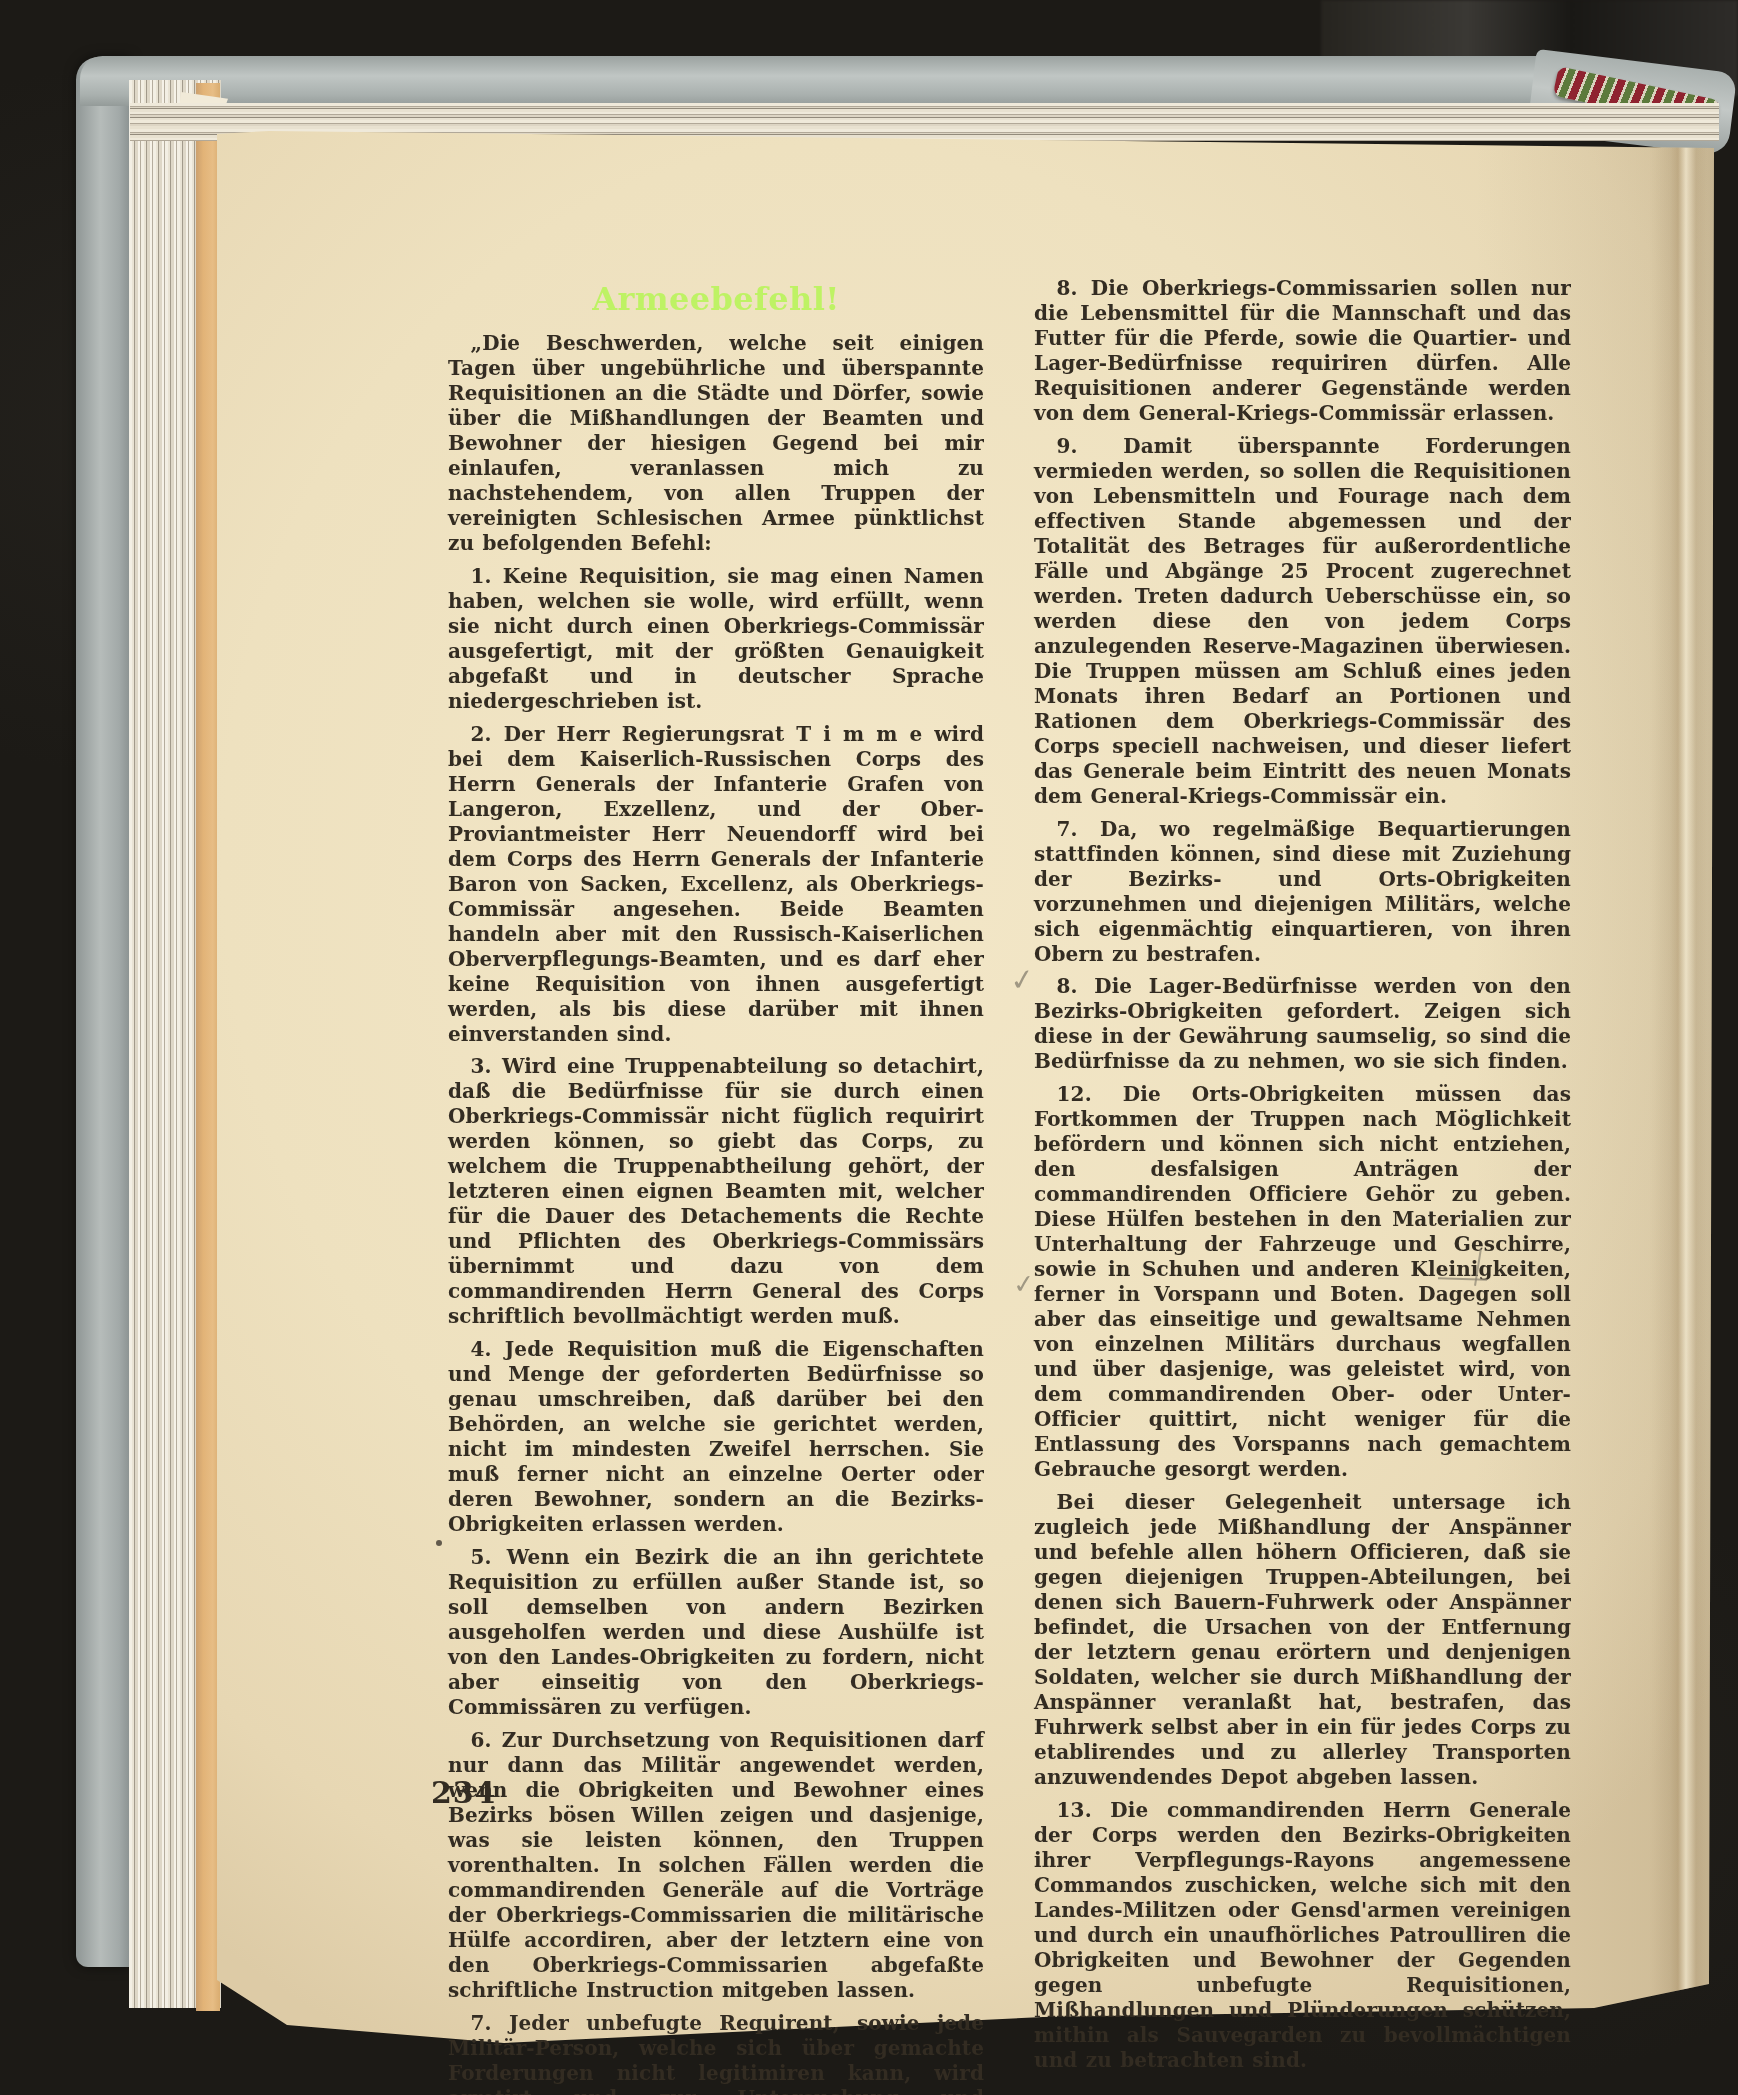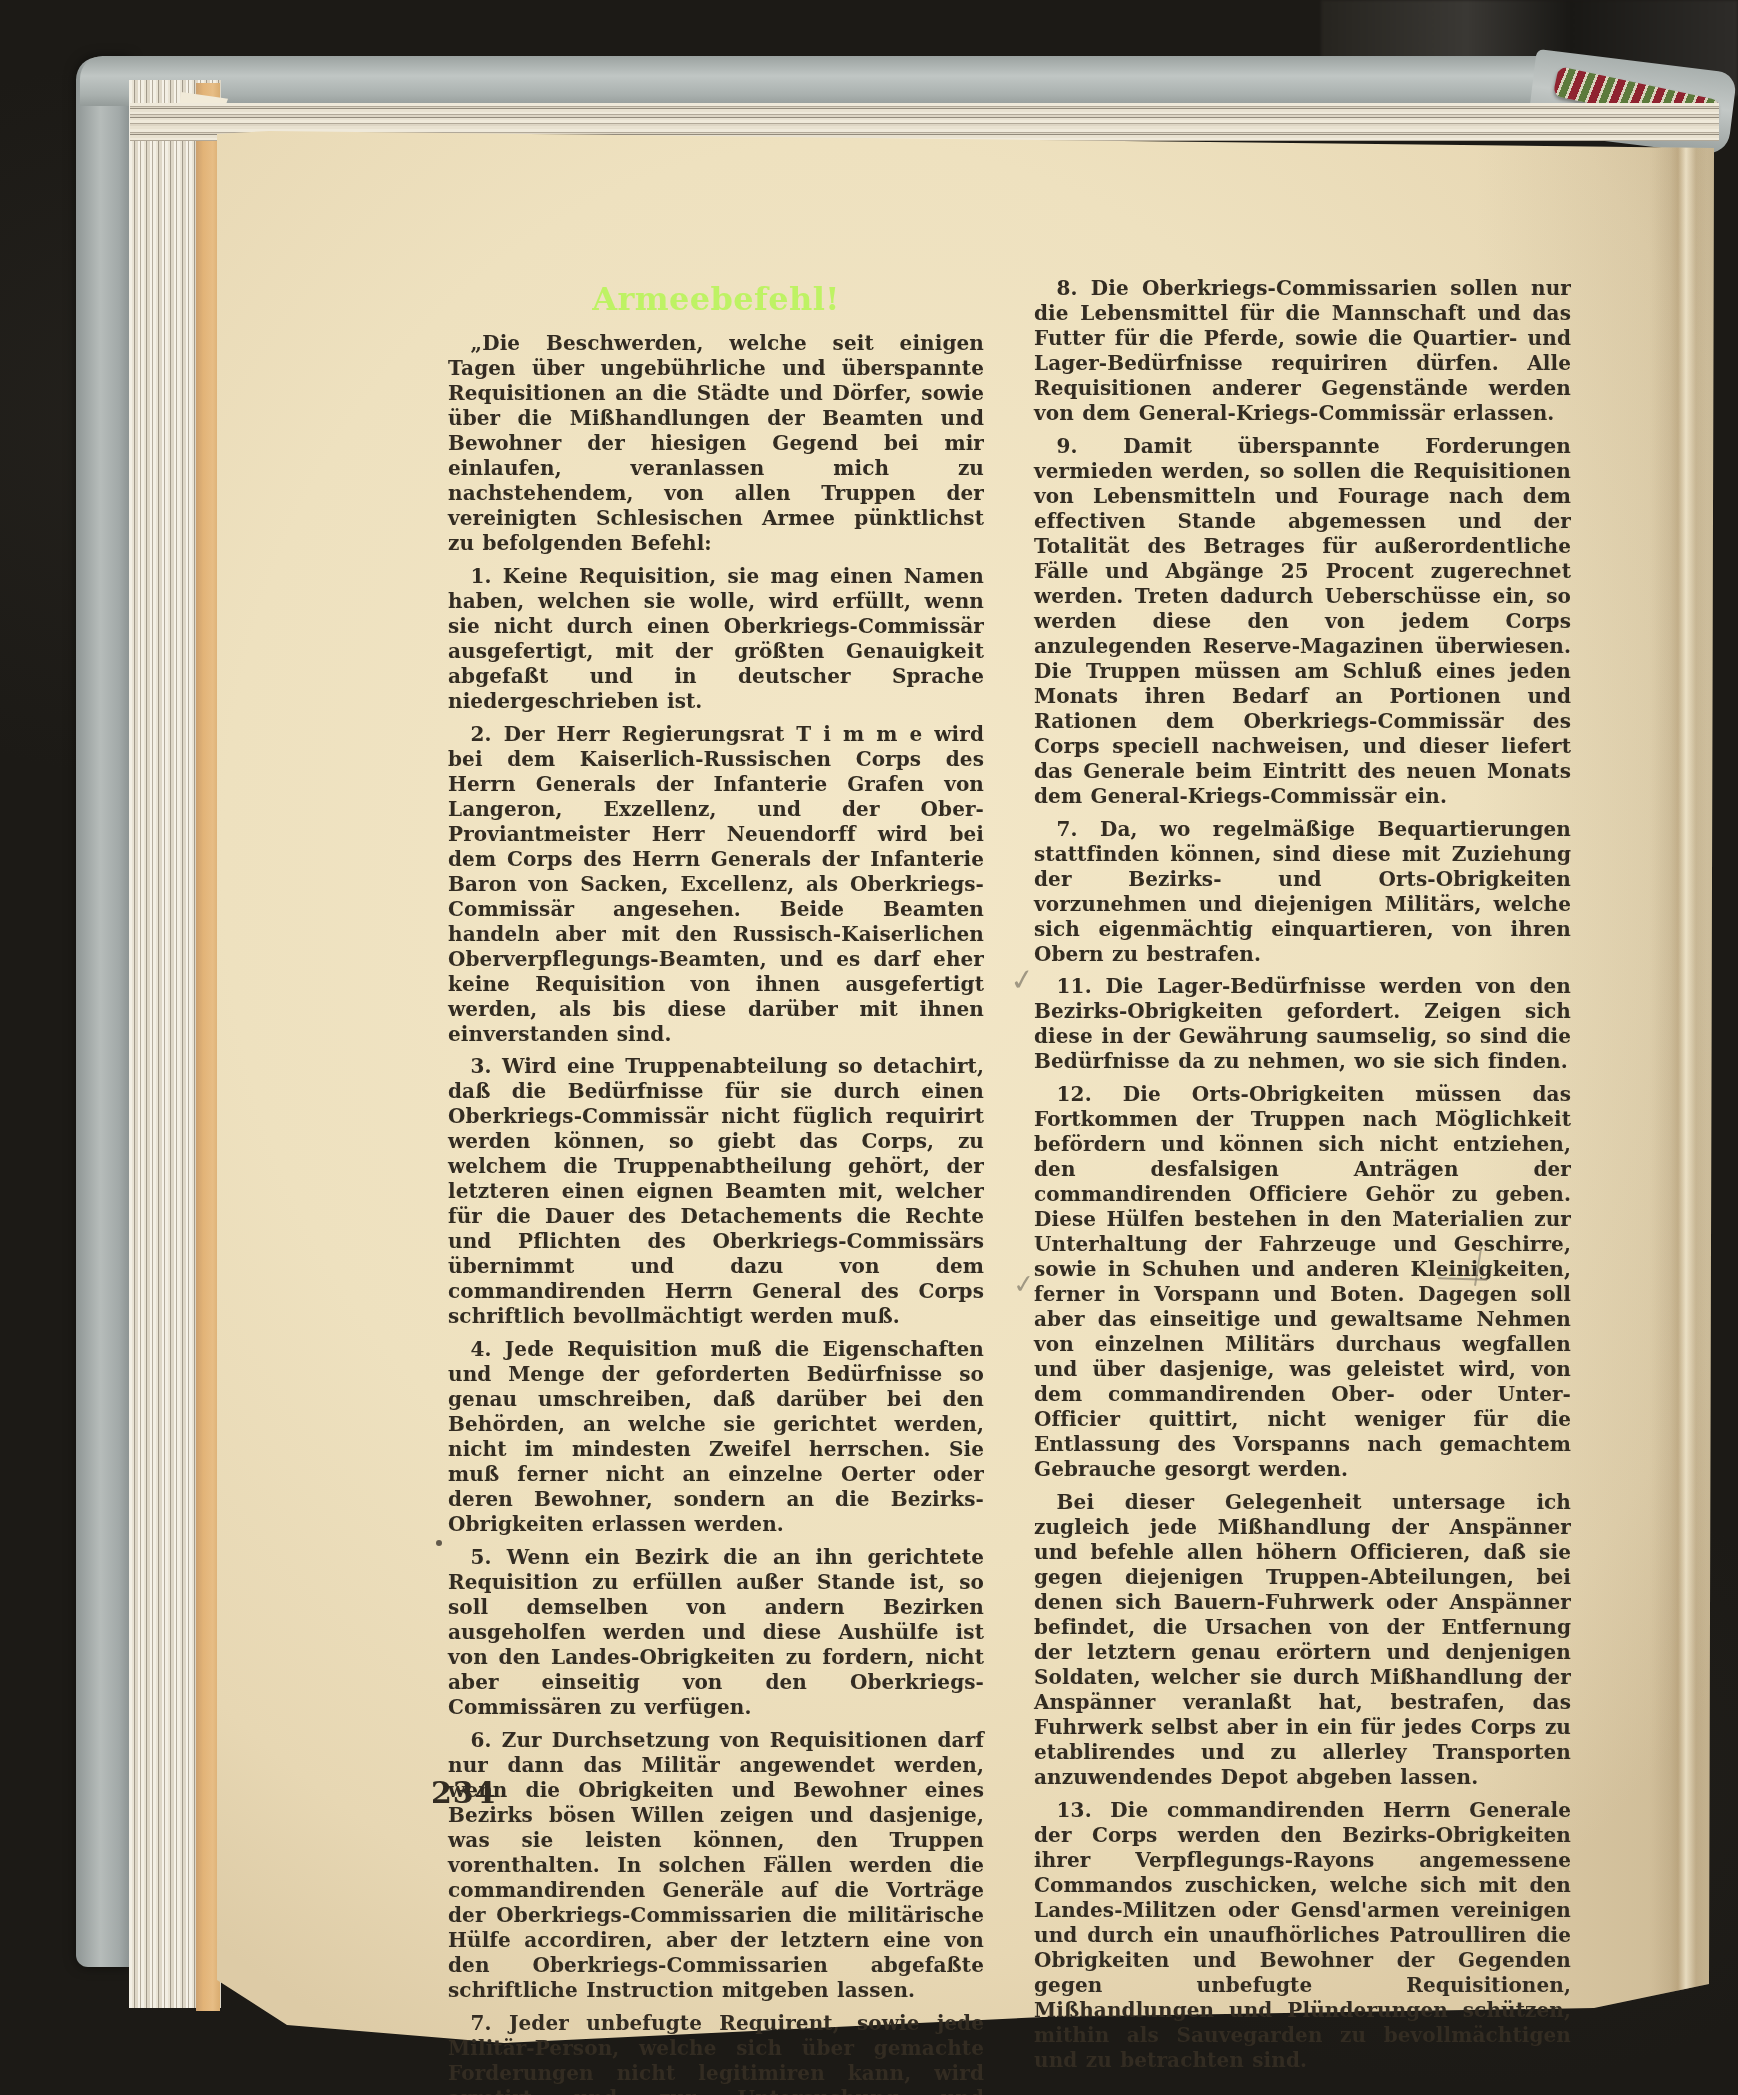--- a/index.html
+++ b/index.html
@@ -151,21 +151,21 @@
   <p>4. Jede Requisition muß die Eigenschaften und Menge der geforderten Bedürfnisse so genau umschreiben, daß darüber bei den Behörden, an welche sie gerichtet werden, nicht im mindesten Zweifel herrschen. Sie muß ferner nicht an einzelne Oerter oder deren Bewohner, sondern an die Bezirks-Obrigkeiten erlassen werden.</p>
   <p>5. Wenn ein Bezirk die an ihn gerichtete Requisition zu erfüllen außer Stande ist, so soll demselben von andern Bezirken ausgeholfen werden und diese Aushülfe ist von den Landes-Obrigkeiten zu fordern, nicht aber einseitig von den Oberkriegs-Commissären zu verfügen.</p>
   <p>6. Zur Durchsetzung von Requisitionen darf nur dann das Militär angewendet werden, wenn die Obrigkeiten und Bewohner eines Bezirks bösen Willen zeigen und dasjenige, was sie leisten können, den Truppen vorenthalten. In solchen Fällen werden die commandirenden Generäle auf die Vorträge der Oberkriegs-Commissarien die militärische Hülfe accordiren, aber der letztern eine von den Oberkriegs-Commissarien abgefaßte schriftliche Instruction mitgeben lassen.</p>
   <p>7. Jeder unbefugte Requirent, sowie jede Militär-Person, welche sich über gemachte Forderungen nicht legitimiren kann, wird arretirt und zur Untersuchung und Bestrafung in mein Hauptquartier geführt.</p>
 </div>
 
 <div class="column col-right">
   <p>8. Die Oberkriegs-Commissarien sollen nur die Lebensmittel für die Mannschaft und das Futter für die Pferde, sowie die Quartier- und Lager-Bedürfnisse requiriren dürfen. Alle Requisitionen anderer Gegenstände werden von dem General-Kriegs-Commissär erlassen.</p>
   <p>9. Damit überspannte Forderungen vermieden werden, so sollen die Requisitionen von Lebensmitteln und Fourage nach dem effectiven Stande abgemessen und der Totalität des Betrages für außerordentliche Fälle und Abgänge 25 Procent zugerechnet werden. Treten dadurch Ueberschüsse ein, so werden diese den von jedem Corps anzulegenden Reserve-Magazinen überwiesen. Die Truppen müssen am Schluß eines jeden Monats ihren Bedarf an Portionen und Rationen dem Oberkriegs-Commissär des Corps speciell nachweisen, und dieser liefert das Generale beim Eintritt des neuen Monats dem General-Kriegs-Commissär ein.</p>
   <p>7. Da, wo regelmäßige Bequartierungen stattfinden können, sind diese mit Zuziehung der Bezirks- und Orts-Obrigkeiten vorzunehmen und diejenigen Militärs, welche sich eigenmächtig einquartieren, von ihren Obern zu bestrafen.</p>
-  <p>11. Die Lager-Bedürfnisse werden von den Bezirks-Obrigkeiten gefordert. Zeigen sich diese in der Gewährung saumselig, so sind die Bedürfnisse da zu nehmen, wo sie sich finden.</p>
+  <p>8. Die Lager-Bedürfnisse werden von den Bezirks-Obrigkeiten gefordert. Zeigen sich diese in der Gewährung saumselig, so sind die Bedürfnisse da zu nehmen, wo sie sich finden.</p>
   <p>12. Die Orts-Obrigkeiten müssen das Fortkommen der Truppen nach Möglichkeit befördern und können sich nicht entziehen, den desfalsigen Anträgen der commandirenden Officiere Gehör zu geben. Diese Hülfen bestehen in den Materialien zur Unterhaltung der Fahrzeuge und Geschirre, sowie in Schuhen und anderen Kleinigkeiten, ferner in Vorspann und Boten. Dagegen soll aber das einseitige und gewaltsame Nehmen von einzelnen Militärs durchaus wegfallen und über dasjenige, was geleistet wird, von dem commandirenden Ober- oder Unter-Officier quittirt, nicht weniger für die Entlassung des Vorspanns nach gemachtem Gebrauche gesorgt werden.</p>
   <p>Bei dieser Gelegenheit untersage ich zugleich jede Mißhandlung der Anspänner und befehle allen höhern Officieren, daß sie gegen diejenigen Truppen-Abteilungen, bei denen sich Bauern-Fuhrwerk oder Anspänner befindet, die Ursachen von der Entfernung der letztern genau erörtern und denjenigen Soldaten, welcher sie durch Mißhandlung der Anspänner veranlaßt hat, bestrafen, das Fuhrwerk selbst aber in ein für jedes Corps zu etablirendes und zu allerley Transporten anzuwendendes Depot abgeben lassen.</p>
   <p>13. Die commandirenden Herrn Generale der Corps werden den Bezirks-Obrigkeiten ihrer Verpflegungs-Rayons angemessene Commandos zuschicken, welche sich mit den Landes-Militzen oder Gensd'armen vereinigen und durch ein unaufhörliches Patroulliren die Obrigkeiten und Bewohner der Gegenden gegen unbefugte Requisitionen, Mißhandlungen und Plünderungen schützen, mithin als Sauvegarden zu bevollmächtigen und zu betrachten sind.</p>
 </div>
 
 <div class="page-number">234</div>
 
 <div class="pencil check-1">✓</div>
 <div class="pencil check-2">✓</div>
 <div class="pencil underline-mark"></div>

